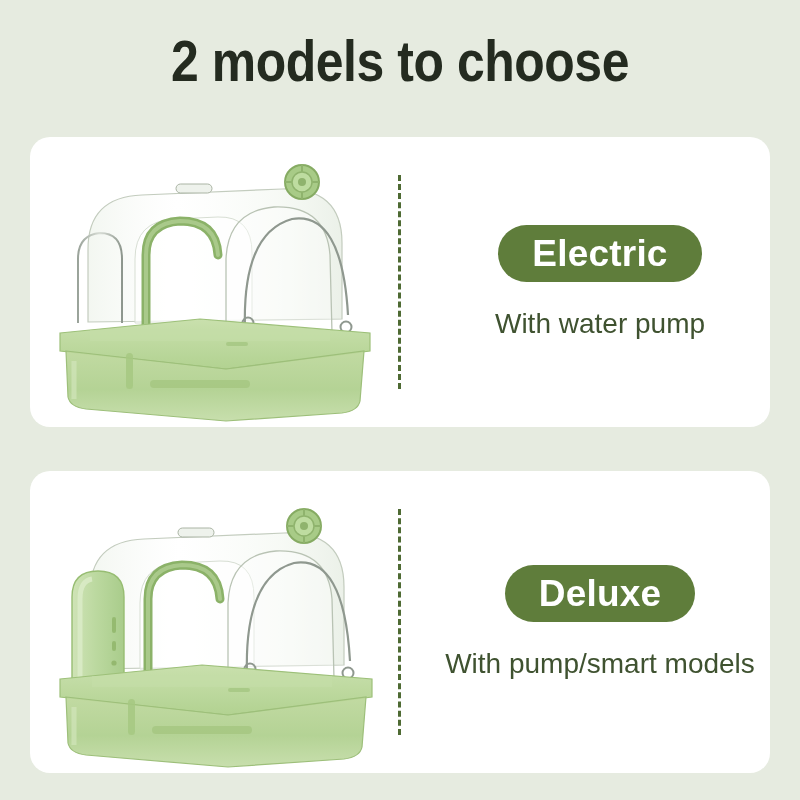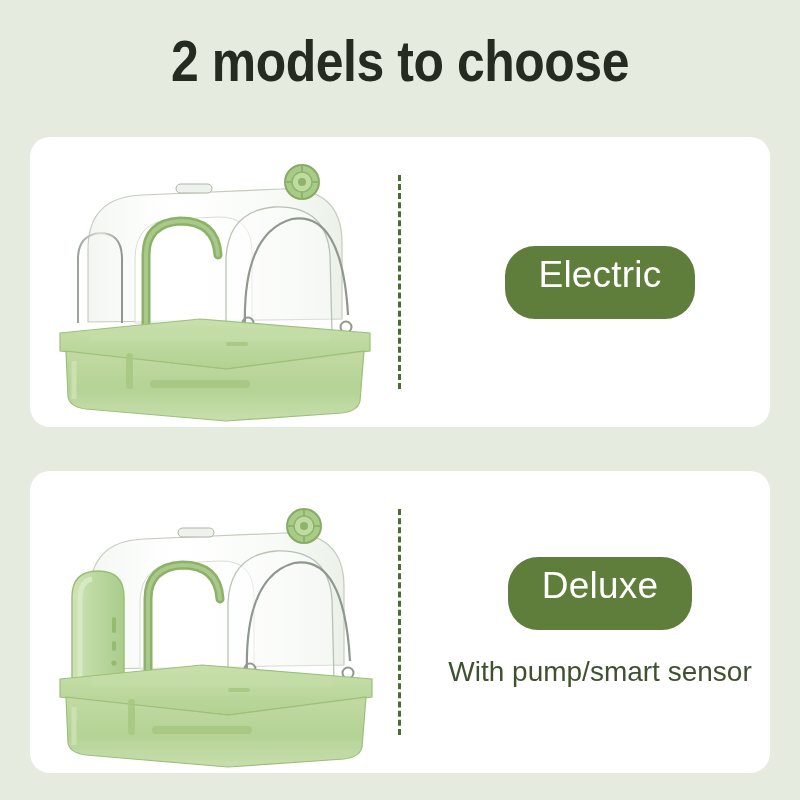--- a/index.html
+++ b/index.html
@@ -78,24 +78,24 @@
     display: flex;
     flex-direction: column;
     align-items: center;
     justify-content: center;
   }
   .badge {
     display: inline-block;
     background: #5f7d3b;
     color: #ffffff;
     border-radius: 30px;
-    padding: 9px 34px 24px 34px;
+    padding: 9px 34px 8px 34px;
     font-size: 37px;
     line-height: 40px;
-    font-weight: normal;
+    font-weight: bold;
     letter-spacing: 0.2px;
     white-space: nowrap;
   }
   .caption {
     margin-top: 26px;
     font-size: 28px;
     line-height: 32px;
     color: #3f5230;
     white-space: nowrap;
     font-weight: normal;
@@ -188,20 +188,21 @@
           <path d="M44 224 L44 262" stroke="#d2e6bb" stroke-width="5" opacity="0.7"></path>
           <rect x="120" y="243" width="100" height="8" rx="4" fill="#9cbf77" opacity="0.55"></rect>
           <rect x="96" y="216" width="7" height="36" rx="3.5" fill="#a6c881" opacity="0.85"></rect>
         </svg>
       </div>
 
       <div class="divider"></div>
 
       <div class="info">
         <div class="badge">Electric</div>
+        <div class="caption">With water pump</div>
       </div>
 
     </div>
   </div>
 
   <div class="card card-2">
     <div class="card-inner">
 
       <div class="product">
         <svg viewBox="0 0 368 302" xmlns="http://www.w3.org/2000/svg">
@@ -266,19 +267,19 @@
           <path d="M44 236 L44 274" stroke="#d2e6bb" stroke-width="5" opacity="0.7"></path>
           <rect x="122" y="255" width="100" height="8" rx="4" fill="#9cbf77" opacity="0.55"></rect>
           <rect x="98" y="228" width="7" height="36" rx="3.5" fill="#a6c881" opacity="0.85"></rect>
         </svg>
       </div>
 
       <div class="divider"></div>
 
       <div class="info">
         <div class="badge">Deluxe</div>
-        <div class="caption">With pump/smart sensor</div>
+        <div class="caption">With pump/smart models</div>
       </div>
 
     </div>
   </div>
 
 </div>
 
 </body></html>

